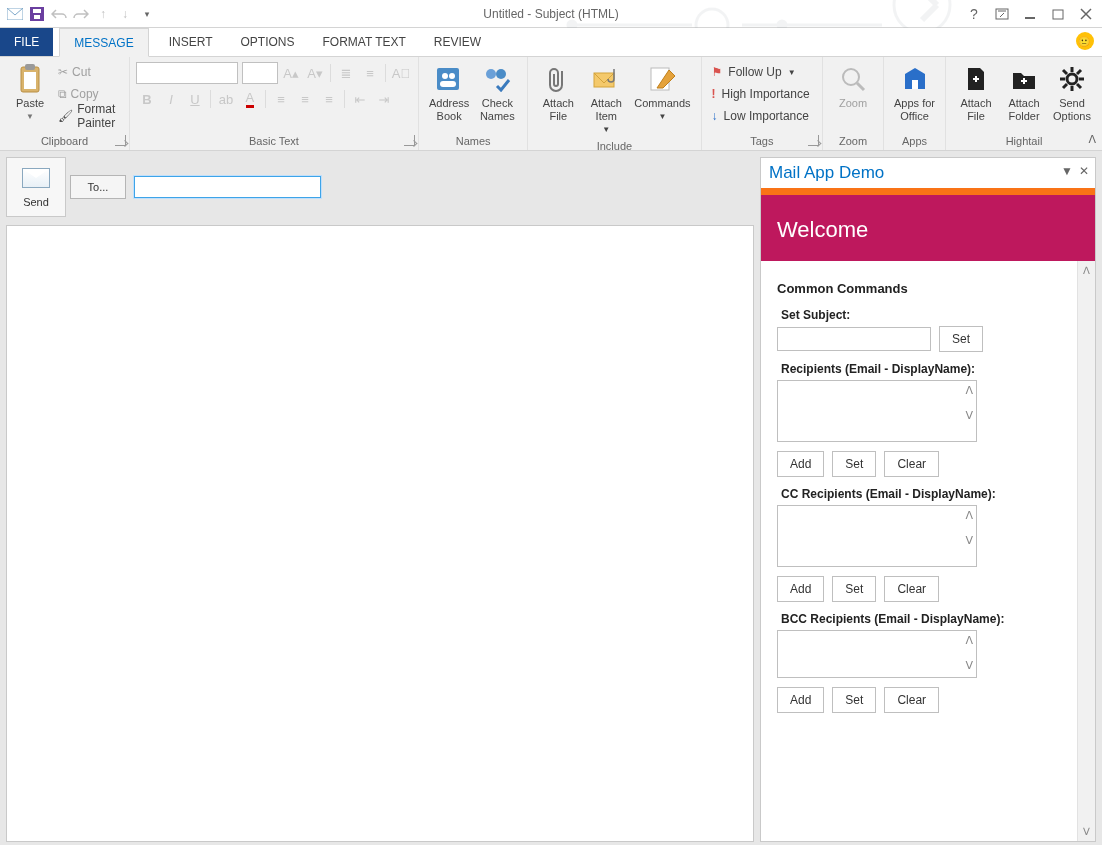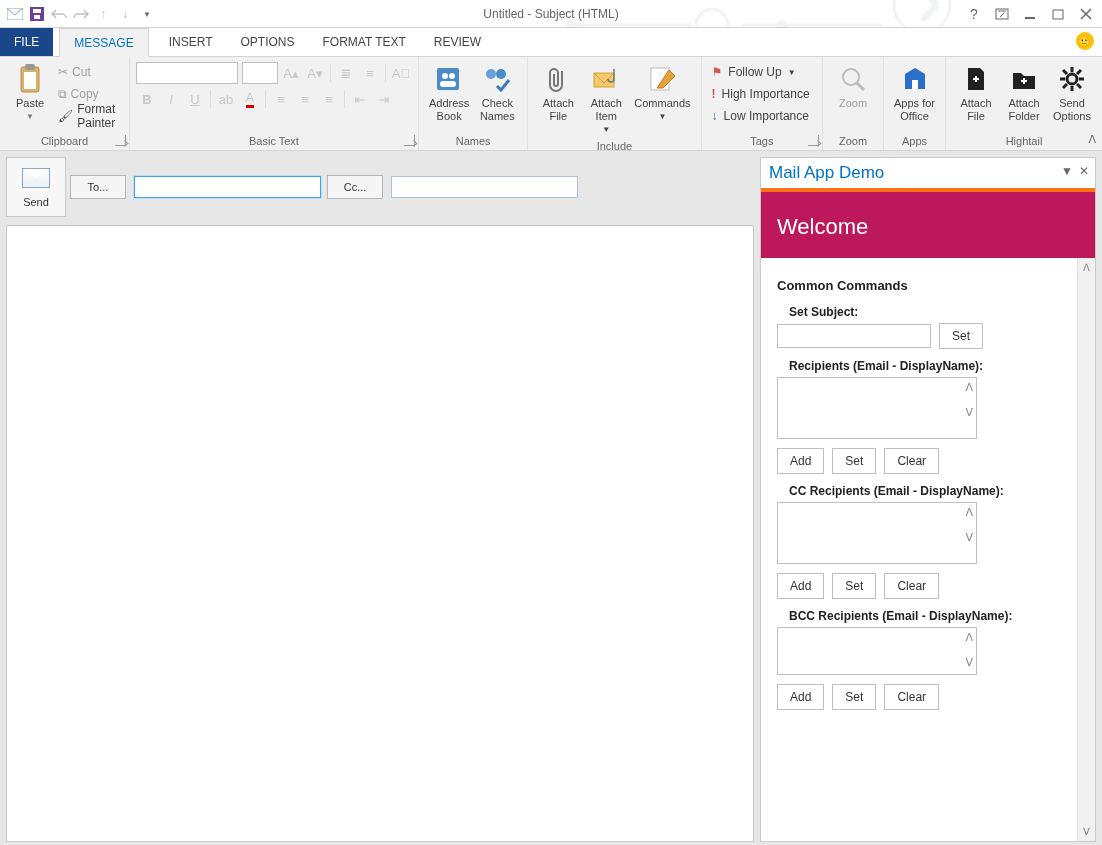--- a/index.html
+++ b/index.html
@@ -46,28 +46,28 @@
 .send-col .ic::after{content:"";position:absolute;left:0;right:0;top:0;border-left:13px solid transparent;border-right:13px solid transparent;border-top:9px solid #fff}
 .send-col .lbl{font-size:11px;color:#333}
 .addr-col{flex:1;display:flex;flex-direction:row;gap:6px}
 .addr-row{display:flex;align-items:center;gap:8px}
 .addr-btn{width:54px;height:22px;border:1px solid #b5b5b5;background:#f5f5f5;font-size:11px;display:flex;align-items:center;justify-content:center;color:#333}
 .addr-input{flex:1;height:22px;border:1px solid #a9c5e0;background:#fff;box-sizing:border-box;padding:0 4px}
 .addr-input.focused{border:1px solid #3ea4e8;outline:1px solid #c0dffb}
 .subj-lbl{width:54px;text-align:center;font-size:11px;color:#666}
 .body-area{flex:1;background:#fff;border:1px solid #c9c9c9}
 .pane{flex:1;background:#fff;border:1px solid #c9c9c9;display:flex;flex-direction:column;min-width:0}
-.pane-hdr{height:30px;display:flex;align-items:center;padding:0 8px;color:#0072c6;font-size:17px;font-weight:400;border-bottom:4px solid #f97316;position:relative}
+.pane-hdr{height:30px;display:flex;align-items:center;padding:0 8px;color:#0072c6;font-size:17px;font-weight:400;border-bottom:7px solid #f97316;position:relative}
 .pane-hdr .ctl{position:absolute;right:6px;top:6px;display:flex;gap:6px;color:#666;font-size:12px}
 .welcome{background:#be185d;color:#fff;font-size:22px;font-weight:300;padding:22px 16px 18px}
 .pane-scroll{flex:1;overflow:hidden;position:relative;display:flex}
 .pane-content{flex:1;padding:14px 16px;overflow:hidden}
 .pane-content h3{margin:6px 0 14px;font-size:17px;font-weight:600;color:#222}
 .pane-content .sect{font-size:13px;font-weight:600;margin:6px 0 12px;color:#222}
-.fld-lbl{font-size:12px;font-weight:600;margin:10px 12px 4px;color:#222}
+.fld-lbl{font-size:12px;font-weight:600;margin:10px 4px 4px;color:#222}
 .inline-row{display:flex;gap:8px;align-items:center}
 .txtin{height:24px;border:1px solid #bfbfbf;background:#fff;padding:0 4px;box-sizing:border-box}
 .smbtn{height:26px;padding:0 12px;border:1px solid #bfbfbf;background:#fff;font-size:12px;color:#333;display:flex;align-items:center}
 .ta-wrap{position:relative;width:200px}
 .ta{width:200px;height:62px;border:1px solid #bfbfbf;background:#fff;resize:none;box-sizing:border-box;padding:4px}
 .spin{position:absolute;right:4px;top:4px;display:flex;flex-direction:column;gap:12px;color:#888;font-size:11px}
 .btnrow{display:flex;gap:8px;margin-top:6px}
 .vscroll{width:17px;background:#f1f1f1;border-left:1px solid #e2e2e2;display:flex;flex-direction:column;align-items:center;justify-content:space-between;padding:4px 0;color:#888;font-size:10px}
 svg{display:block}
 </style>
@@ -397,24 +397,20 @@
     <div class="compose-head">
       <div class="send-col">
         <div class="ic"></div>
         <div class="lbl">Send</div>
       </div>
       <div class="addr-col">
         <div class="addr-row">
           <div class="addr-btn">To...</div>
           <input class="addr-input focused" value="" style="">
         </div>
-        <div class="addr-row">
-          <div class="addr-btn">Cc...</div>
-          <input class="addr-input" value="" style="">
-        </div>
       </div>
     </div>
     <div class="body-area"></div>
   </div>
 
   <div class="pane">
     <div class="pane-hdr">
       <span>Mail App Demo</span>
       <div class="ctl">
         <span>▼</span>

